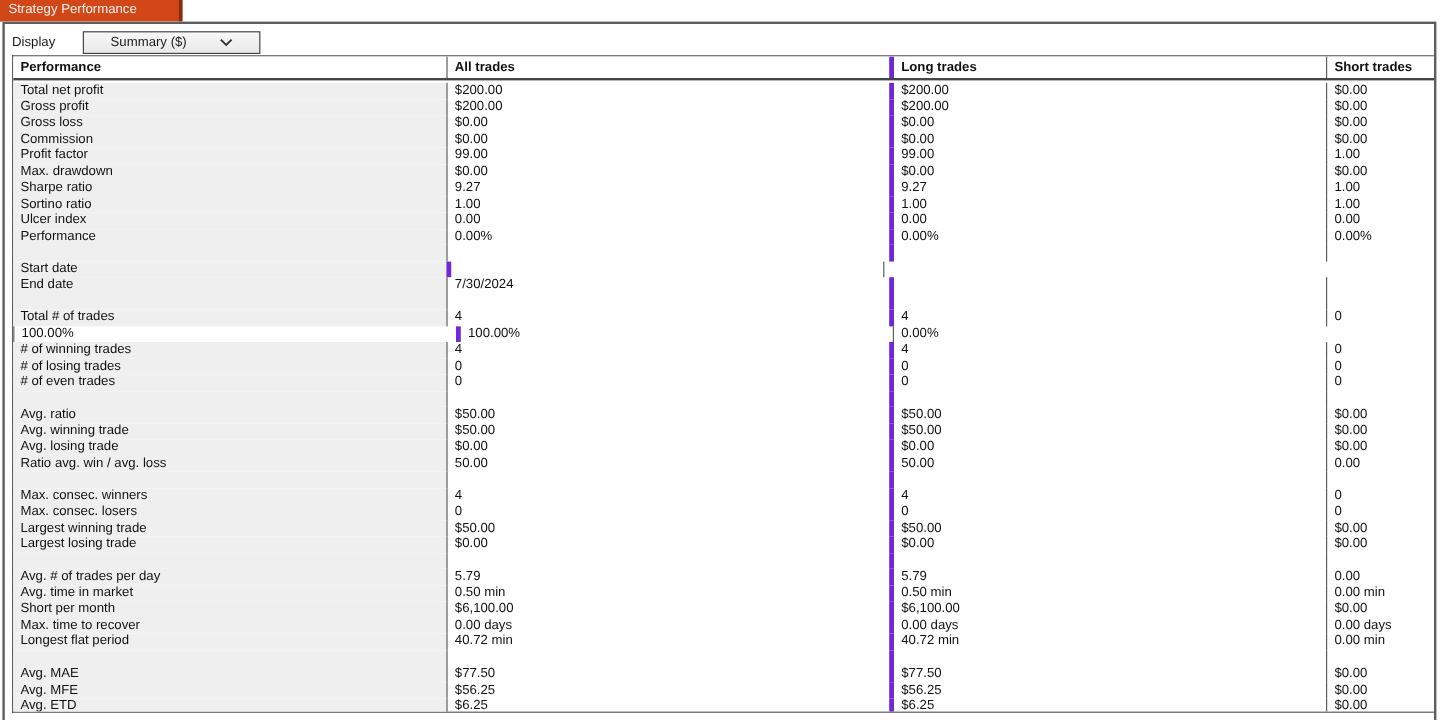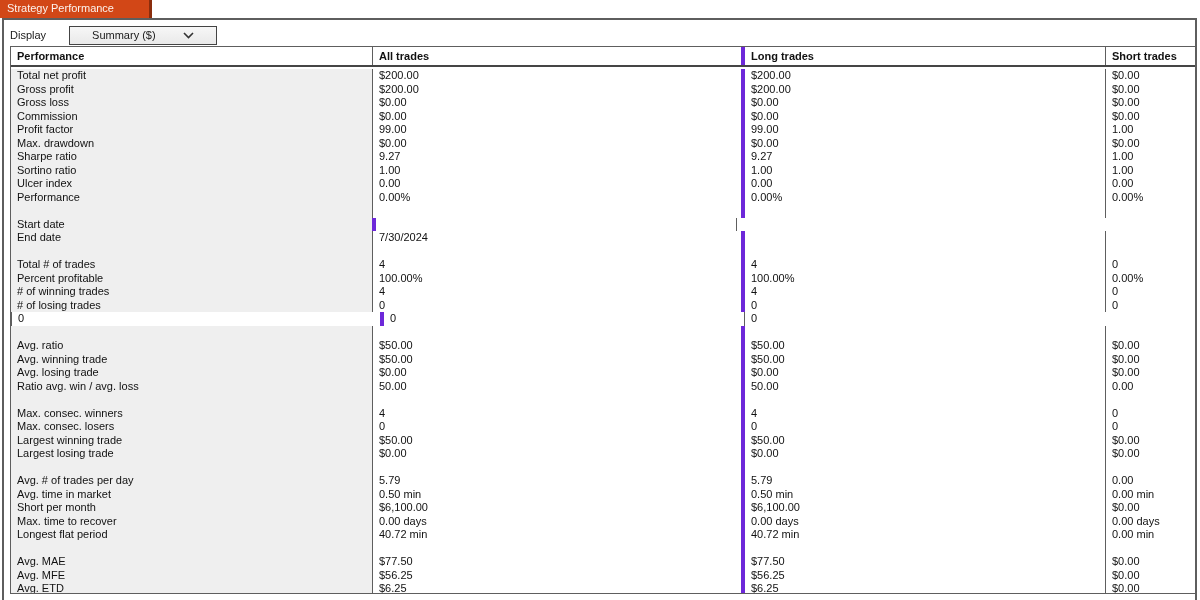--- a/index.html
+++ b/index.html
@@ -157,38 +157,38 @@
         <div class="cell c3"></div>
         <div class="cell c4"></div>
       </div>
         <div class="grid-row">
         <div class="cell c1 label-col">Total # of trades</div>
         <div class="cell c2">4</div>
         <div class="cell c3">4</div>
         <div class="cell c4">0</div>
       </div>
         <div class="grid-row">
-        <div class="cell c1 label-col">Percent profitable</div>
         <div class="cell c2">100.00%</div>
         <div class="cell c3">100.00%</div>
         <div class="cell c4">0.00%</div>
       </div>
         <div class="grid-row">
         <div class="cell c1 label-col"># of winning trades</div>
         <div class="cell c2">4</div>
         <div class="cell c3">4</div>
         <div class="cell c4">0</div>
       </div>
         <div class="grid-row">
         <div class="cell c1 label-col"># of losing trades</div>
         <div class="cell c2">0</div>
         <div class="cell c3">0</div>
         <div class="cell c4">0</div>
       </div>
         <div class="grid-row">
+        <div class="cell c1 label-col"># of even trades</div>
         <div class="cell c2">0</div>
         <div class="cell c3">0</div>
         <div class="cell c4">0</div>
       </div>
         <div class="grid-row">
         <div class="cell c1 label-col"></div>
         <div class="cell c2"></div>
         <div class="cell c3"></div>
         <div class="cell c4"></div>
       </div>

